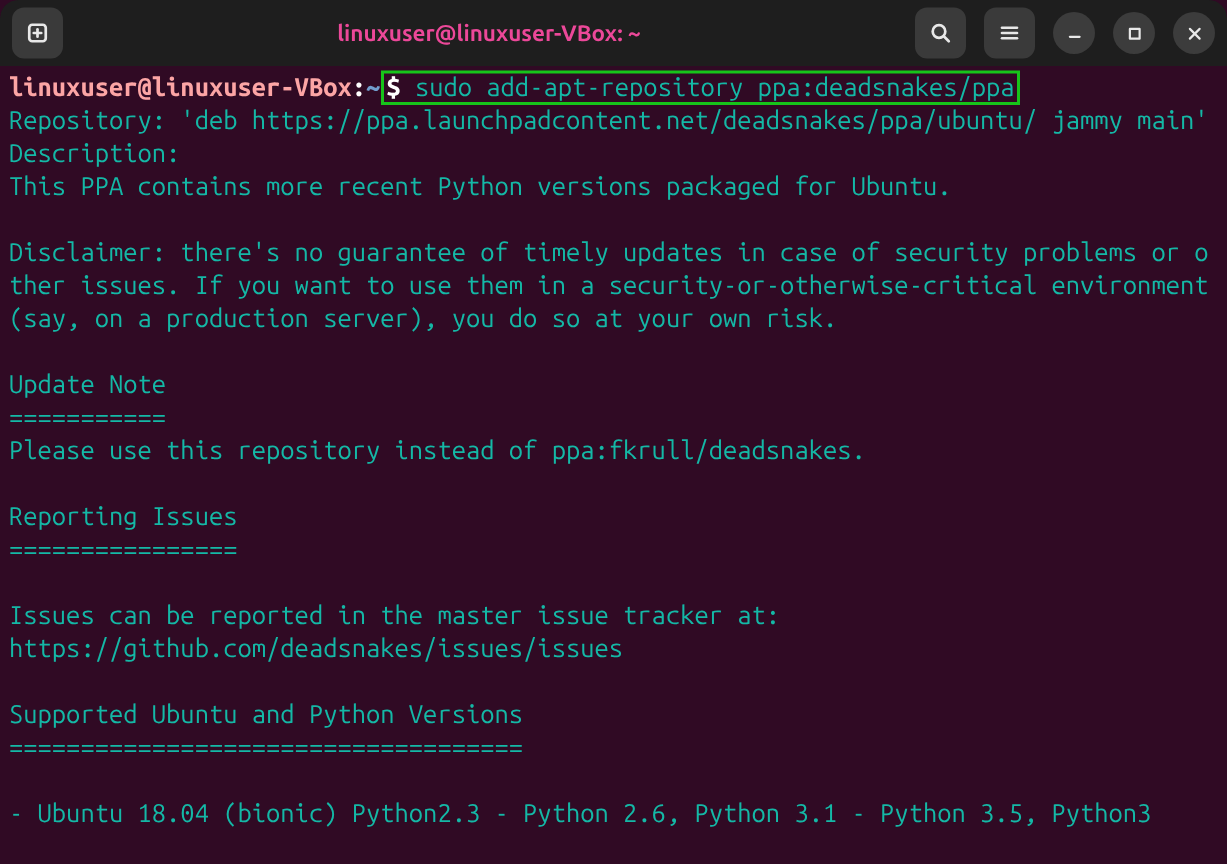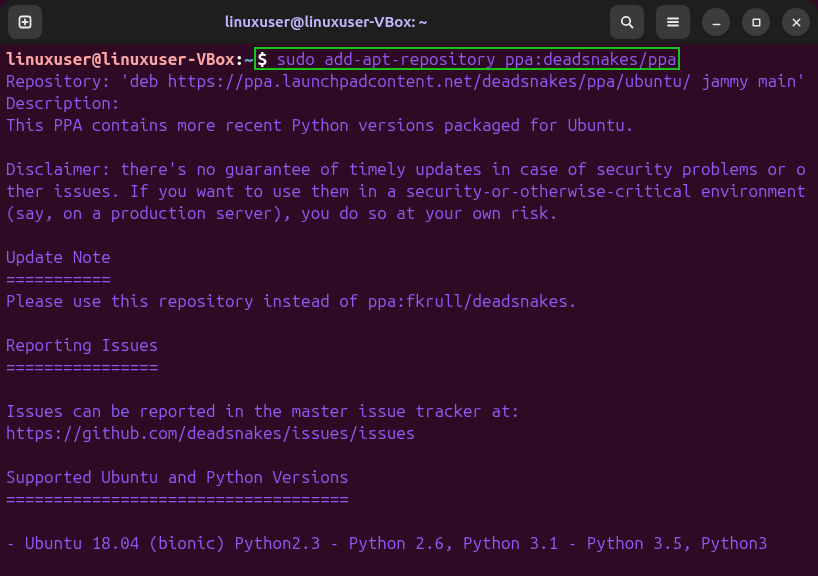--- a/index.html
+++ b/index.html
@@ -42,37 +42,37 @@
     background: #3c3c3c;
   }
   .tb-btn svg { width: 16px; height: 16px; stroke: #e8e8e8; fill: none; stroke-width: 1.8; stroke-linecap: round; stroke-linejoin: round; }
   .tb-btn.small-round svg { width: 13px; height: 13px; }
   .titlebar-title {
     flex: 1;
     text-align: center;
     font-family: Ubuntu, Cantarell, sans-serif;
     font-size: 15px;
     font-weight: 600;
-    color: #c4b5fd;
+    color: #ec4899;
   }
   .tb-right { display:flex; align-items:center; gap:12px; }
   .terminal {
     padding: 4px 6px 6px 6px;
     white-space: pre-wrap;
     word-break: break-all;
   }
   .prompt-user { color: #fca5a5; font-weight: bold; }
   .prompt-colon { color: #ffffff; font-weight: bold; }
   .prompt-tilde { color: #719ecd; font-weight: bold; }
   .cmd-box {
     border: 2px solid #17c41a;
     padding: 0 2px 0 2px;
     display: inline;
   }
-  .out { color: #8b5cf6; }
+  .out { color: #14b8a6; }
 </style>
 </head>
 <body>
 
 <div class="titlebar">
   <div class="tb-btn">
     <svg viewBox="0 0 16 16">
         <rect x="2.5" y="2.5" width="11" height="11" rx="2"></rect>
         <line x1="8" y1="5.5" x2="8" y2="10.5"></line>
         <line x1="5.5" y1="8" x2="10.5" y2="8"></line>

